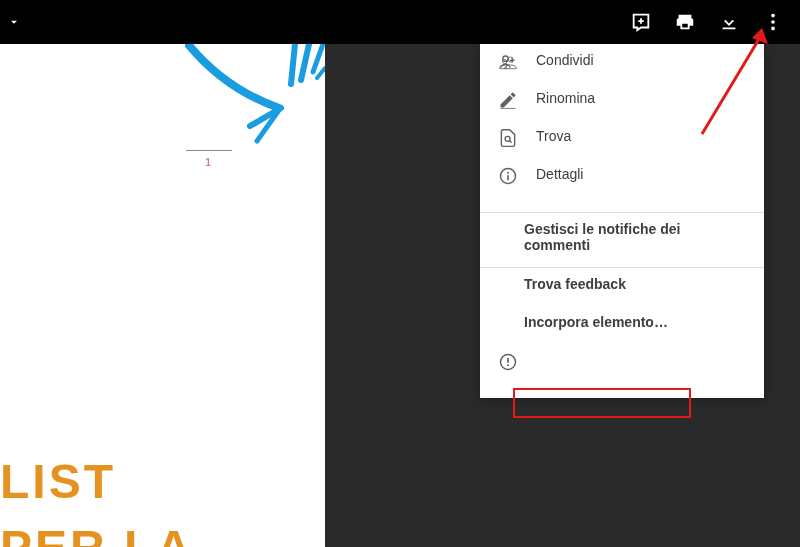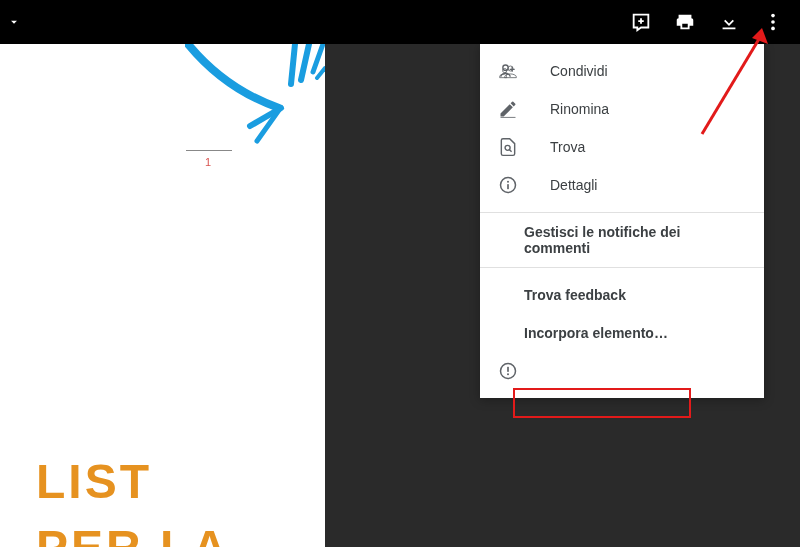--- a/index.html
+++ b/index.html
@@ -76,41 +76,39 @@
       left: 205px;
       font-size: 11px;
       color: #d9534f;
     }
     .doc-text {
       position: absolute;
       left: 0;
       font-weight: 600;
       color: #e69220;
       letter-spacing: 3px;
-      padding-left: 36px;
     }
     .doc-text-1 { top: 410px; font-size: 48px; }
     .doc-text-2 { top: 476px; font-size: 48px; }
     .menu {
       position: absolute;
       top: 44px;
       left: 480px;
       width: 284px;
       background: #fff;
       box-shadow: 0 2px 10px rgba(0,0,0,0.3);
       padding: 8px 0;
       z-index: 10;
     }
     .menu-item {
       display: flex;
-      align-items: center;
       height: 38px;
       padding: 0 18px;
       cursor: pointer;
-      gap: 32px;
+      gap: 18px;
     }
     .menu-icon {
       width: 20px;
       height: 20px;
       display: flex;
       align-items: center;
       justify-content: center;
       color: #5f6368;
       flex-shrink: 0;
     }

